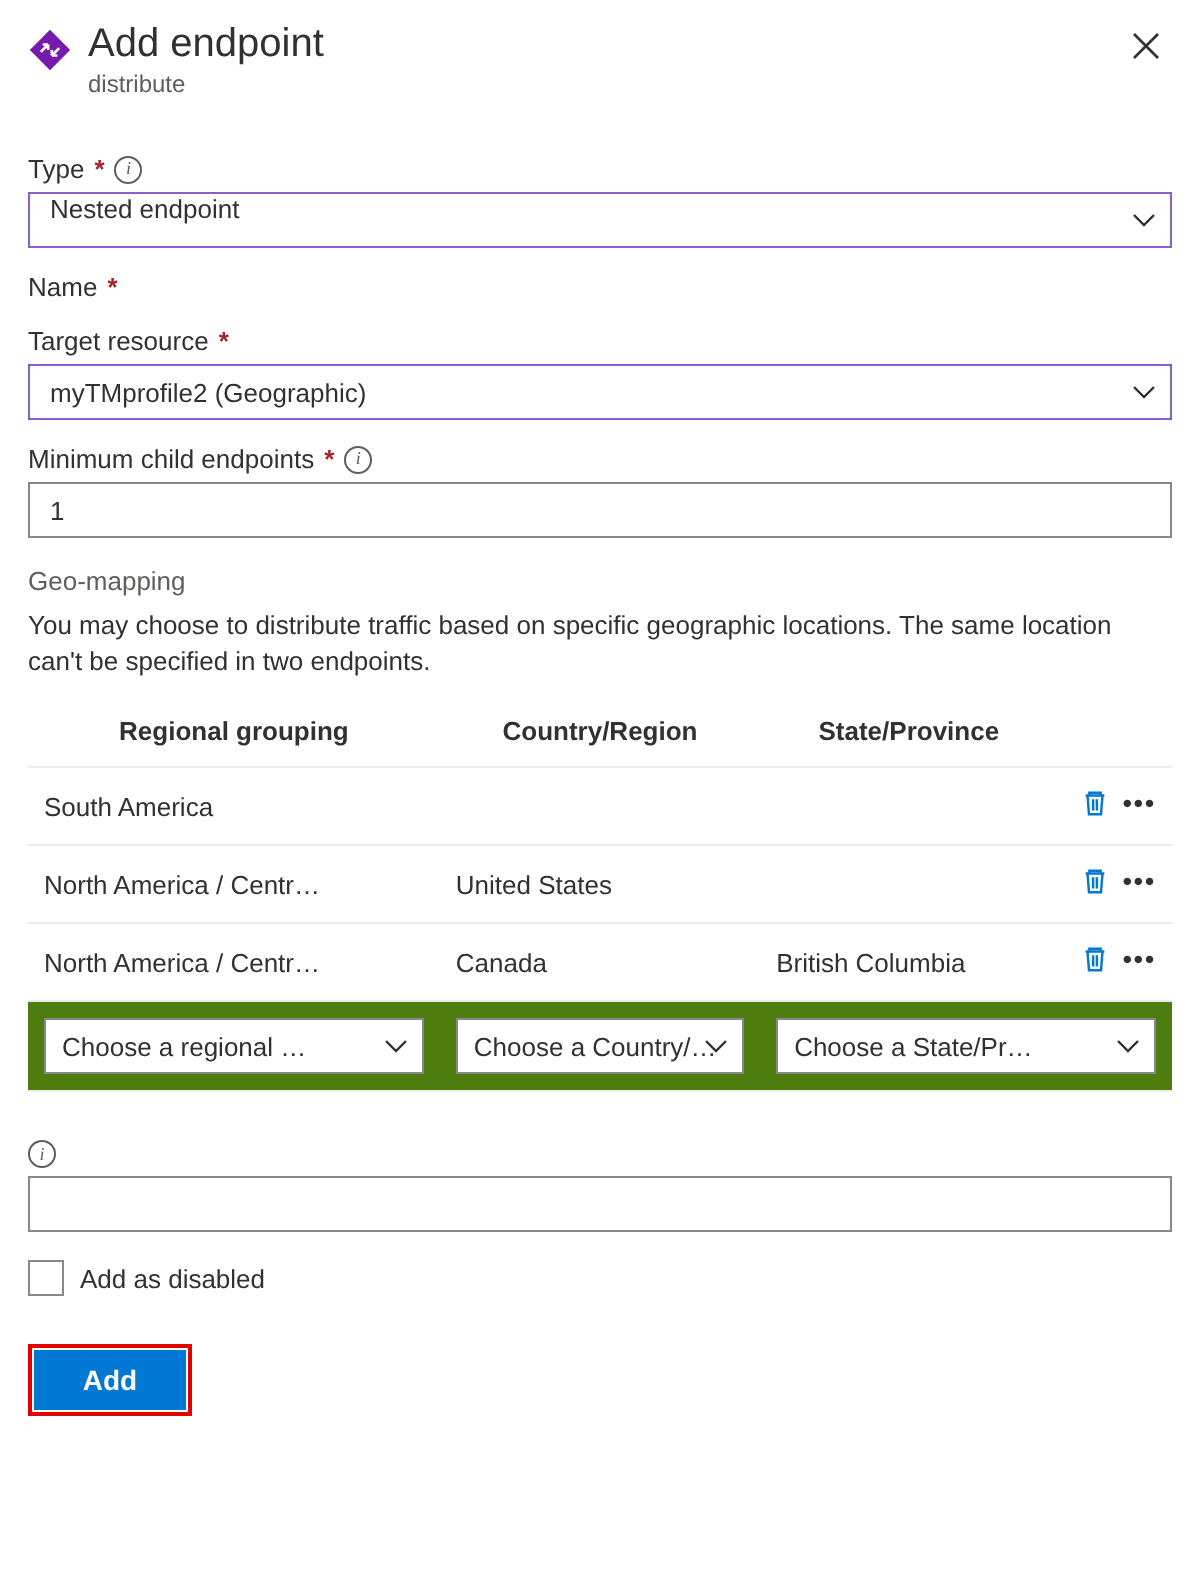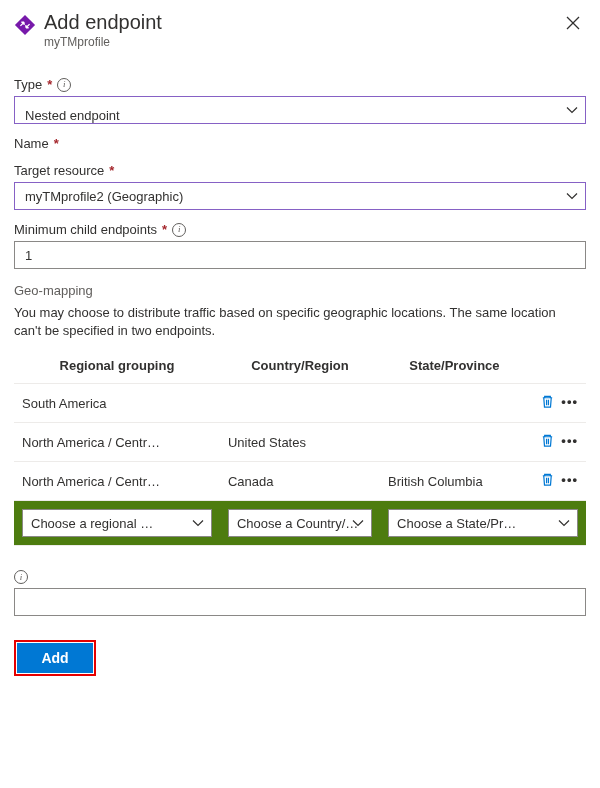--- a/index.html
+++ b/index.html
@@ -84,40 +84,40 @@
       <svg viewBox="0 0 24 24">
           <polygon points="12,1 23,12 12,23 1,12" fill="#7719aa"></polygon>
           <g stroke="#fff" stroke-width="1.4" fill="none">
             <path d="M7 13 L11 9 M11 9 h-3 M11 9 v3"></path>
             <path d="M17 11 L13 15 M13 15 h3 M13 15 v-3"></path>
           </g>
         </svg>
     </span>
     <div class="titles">
       <h1>Add endpoint</h1>
-      <div class="sub">myTMprofile</div>
+      <div class="sub">distribute</div>
     </div>
     <span class="closebtn">
       <svg viewBox="0 0 14 14" stroke="currentColor" stroke-width="1.3">
           <line x1="1" y1="1" x2="13" y2="13"></line>
           <line x1="13" y1="1" x2="1" y2="13"></line>
         </svg>
     </span>
   </div>
 
   <div class="fields">
 
     <div class="field">
       <div class="lblrow">
         <span class="lbl">Type</span>
         <span class="req">*</span>
         <span class="info">i</span>
       </div>
       <div class="inputwrap">
-        <div class="sel accent" style="display:flex;align-items:flex-end;">
+        <div class="sel accent" style="display:flex;align-items:flex-start;">
           <span>Nested endpoint</span>
         </div>
         <span class="chev">
           <svg viewBox="0 0 12 12">
               <path d="M1 3.5 L6 8.5 L11 3.5" fill="none" stroke="currentColor" stroke-width="1.2"></path>
             </svg>
         </span>
       </div>
     </div>
 
@@ -263,20 +263,24 @@
 
     <div class="field" style="margin-top:24px;">
       <div class="lblrow">
         <span class="info">i</span>
       </div>
       <div class="inputwrap">
         <input class="txt" type="text" value="" style="">
       </div>
     </div>
 
+    <div class="checkrow">
+      <div class="checkbox"></div>
+      <span class="lbl">Add as disabled</span>
+    </div>
 
     <div class="footer">
       <span class="addbtn-wrap">
         <button class="addbtn">Add</button>
       </span>
     </div>
 
   </div>
 </div>
 

